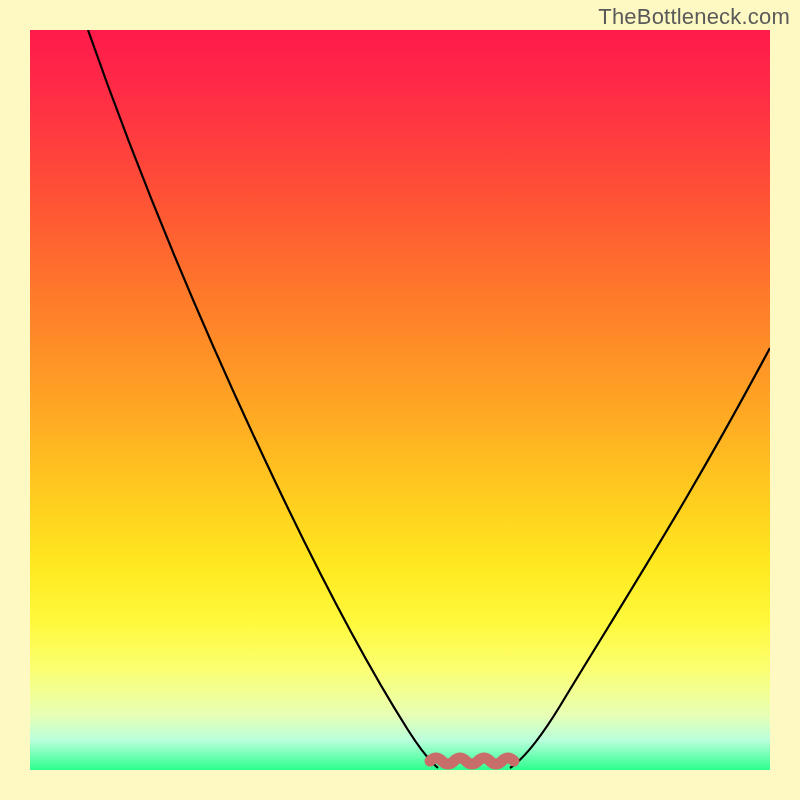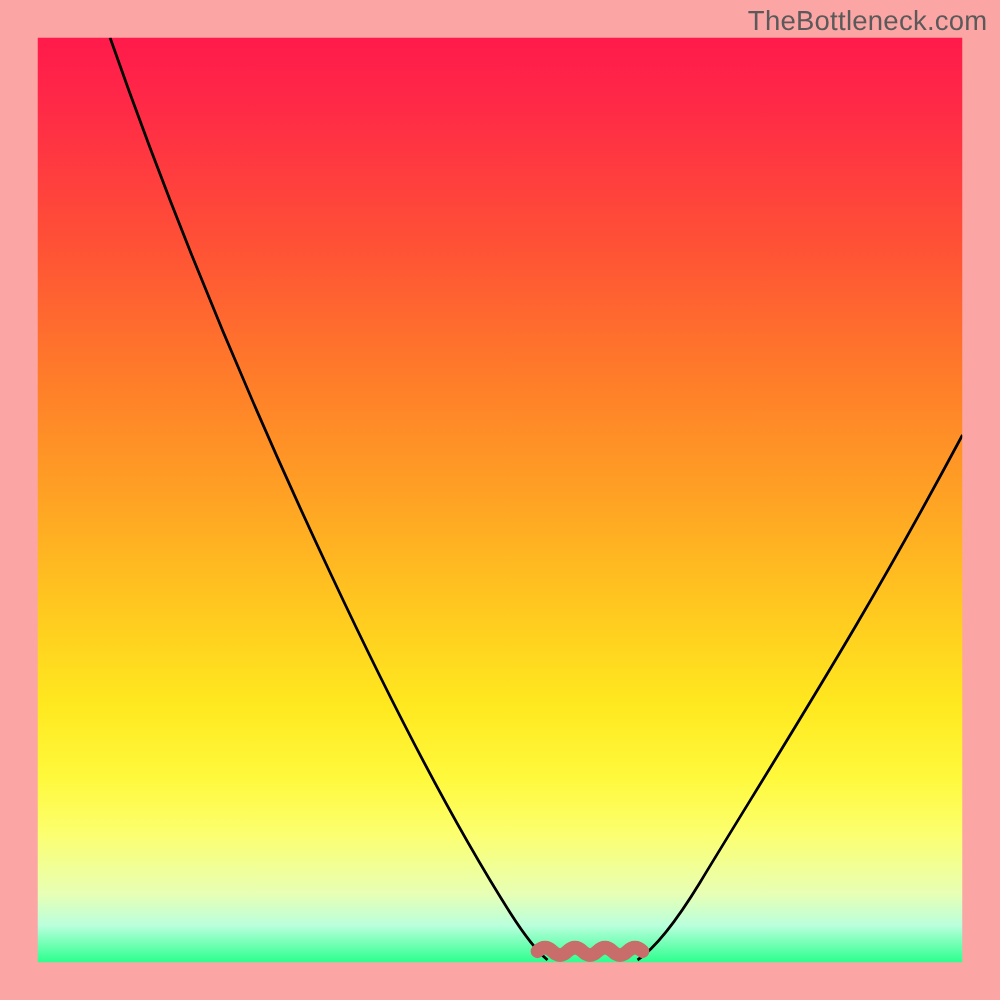--- a/index.html
+++ b/index.html
@@ -8,21 +8,21 @@
     width: 800px;
     height: 800px;
     overflow: hidden;
     background: #000;
     font-family: Arial, Helvetica, sans-serif;
   }
   .frame {
     position: relative;
     width: 800px;
     height: 800px;
-    background: #fca5a5;
+    background: #fef9c3;
   }
   .watermark {
     position: absolute;
     top: 4px;
     right: 10px;
     color: #5a5a5a;
     font-size: 22px;
     font-weight: 500;
     letter-spacing: 0.2px;
     z-index: 10;

